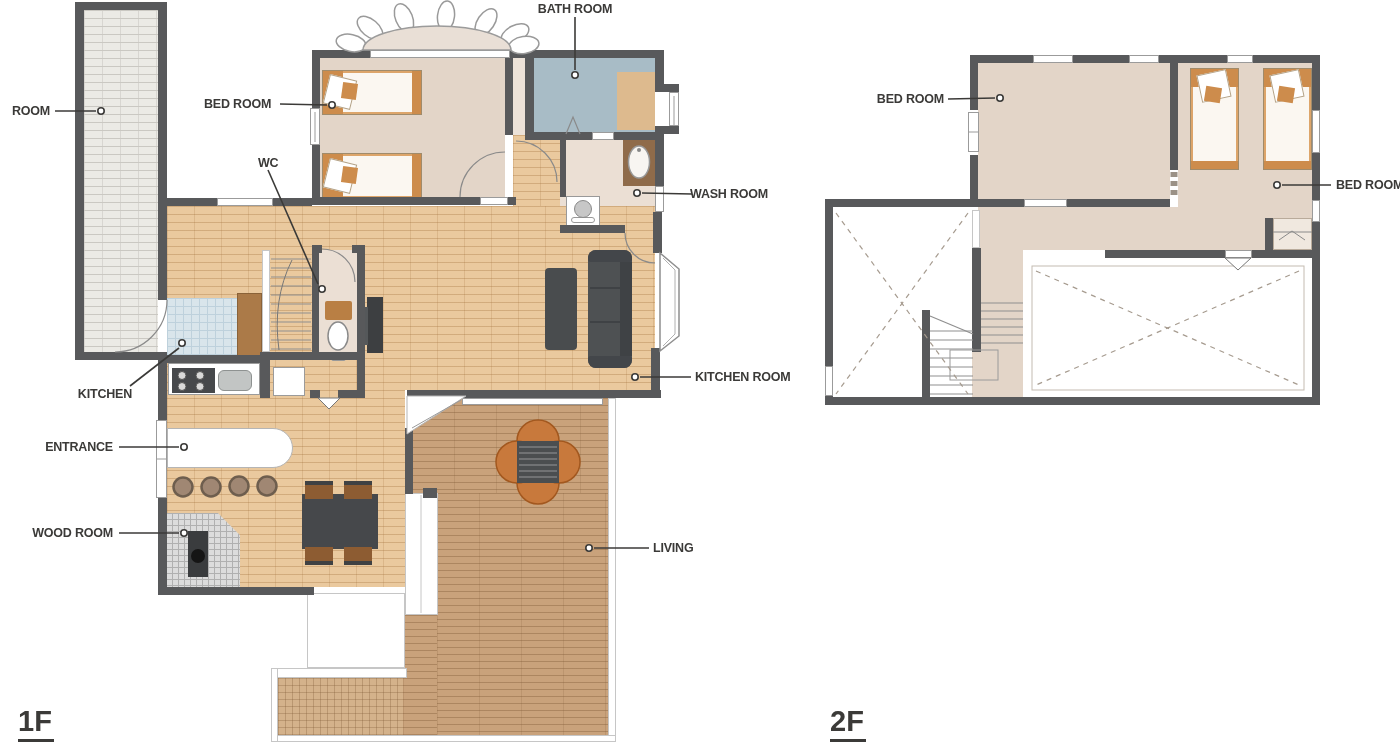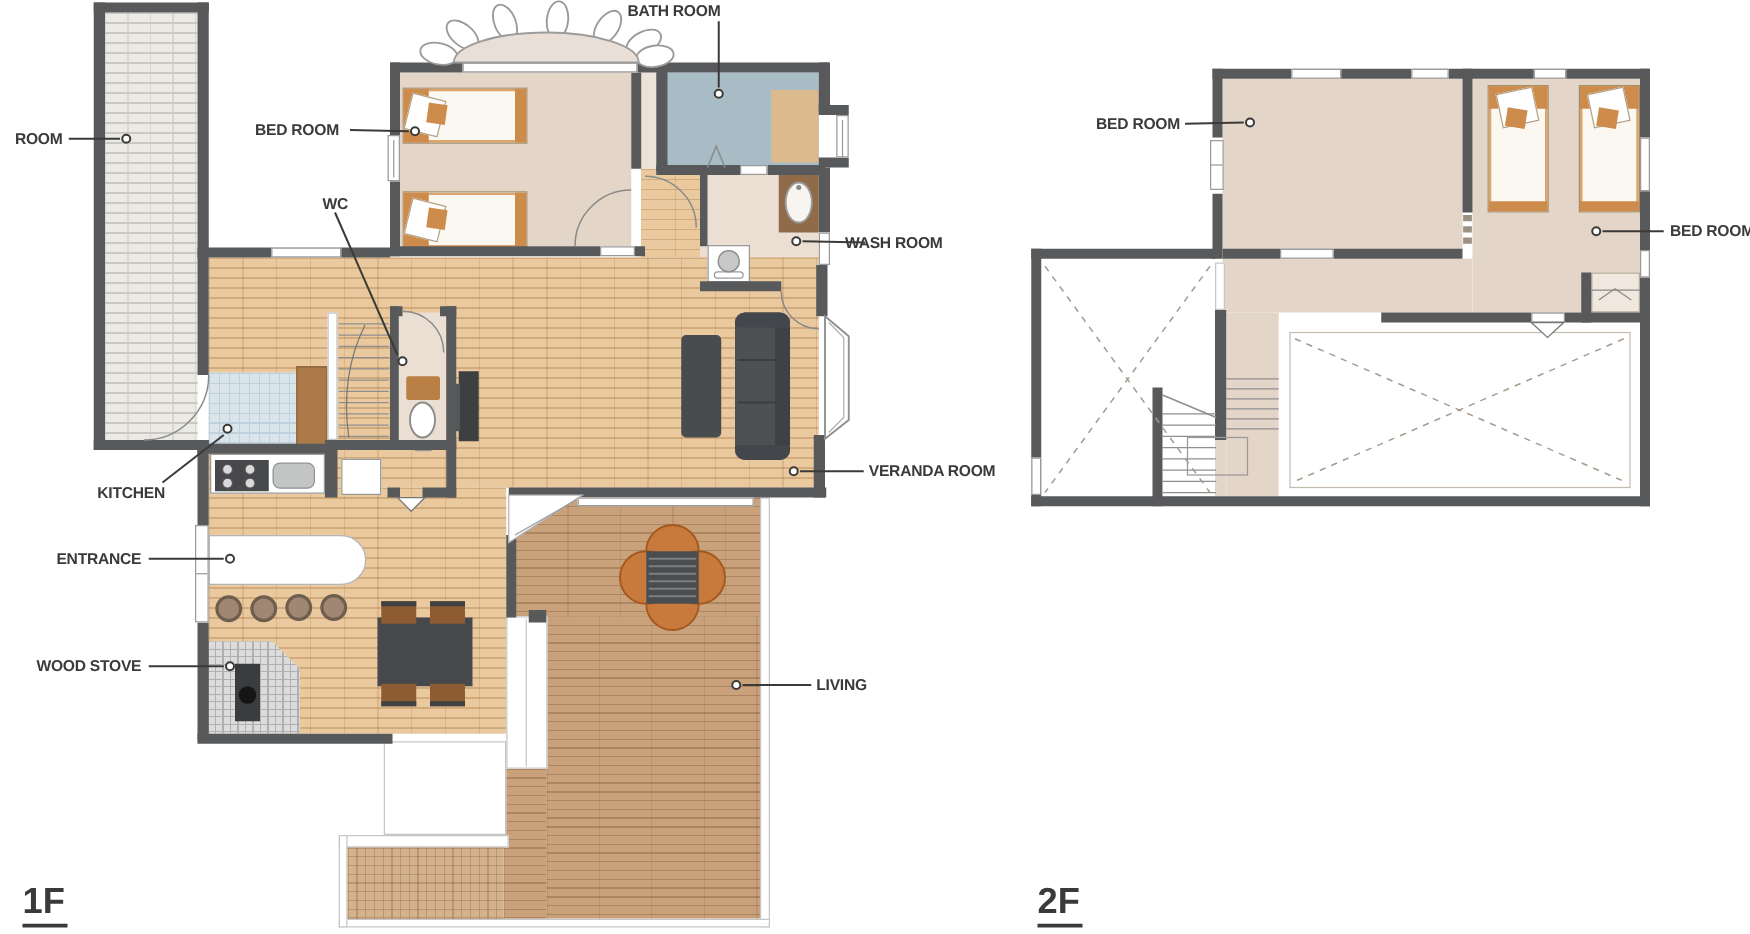--- a/index.html
+++ b/index.html
@@ -354,27 +354,27 @@
         <circle cx="184" cy="447" r="3.2"></circle>
       <circle cx="184" cy="533" r="3.2"></circle>
         <circle cx="589" cy="548" r="3.2"></circle>
       <circle cx="1000" cy="98" r="3.2"></circle>
         <circle cx="1277" cy="185" r="3.2"></circle>
     </g>
   </svg>
 
   <div class="label" style="left:0;top:105px;width:50px;text-align:right">ROOM</div>
   <div class="label" style="left:204px;top:98px">BED ROOM</div>
-  <div class="label" style="left:502px;top:3px;width:90px;">BATH ROOM</div>
+  <div class="label" style="left:530px;top:3px;width:90px;text-align:center">BATH ROOM</div>
   <div class="label" style="left:258px;top:157px">WC</div>
-  <div class="label" style="left:676px;top:188px">WASH ROOM</div>
+  <div class="label" style="left:690px;top:188px">WASH ROOM</div>
   <div class="label" style="left:20px;top:388px;width:112px;text-align:right">KITCHEN</div>
-  <div class="label" style="left:695px;top:371px">VERANDA ROOM</div>
+  <div class="label" style="left:695px;top:371px">KITCHEN ROOM</div>
   <div class="label" style="left:0;top:441px;width:113px;text-align:right">ENTRANCE</div>
-  <div class="label" style="left:0;top:527px;width:113px;text-align:right">WOOD STOVE</div>
+  <div class="label" style="left:0;top:527px;width:113px;text-align:right">WOOD ROOM</div>
   <div class="label" style="left:653px;top:542px">LIVING</div>
   <div class="label" style="left:872px;top:93px;width:72px;text-align:right">BED ROOM</div>
   <div class="label" style="left:1336px;top:179px">BED ROOM</div>
 
   <div class="title" style="left:18px;top:707px">1F</div>
   <div class="title" style="left:830px;top:707px">2F</div>
 
 </div>
 
 </body></html>

